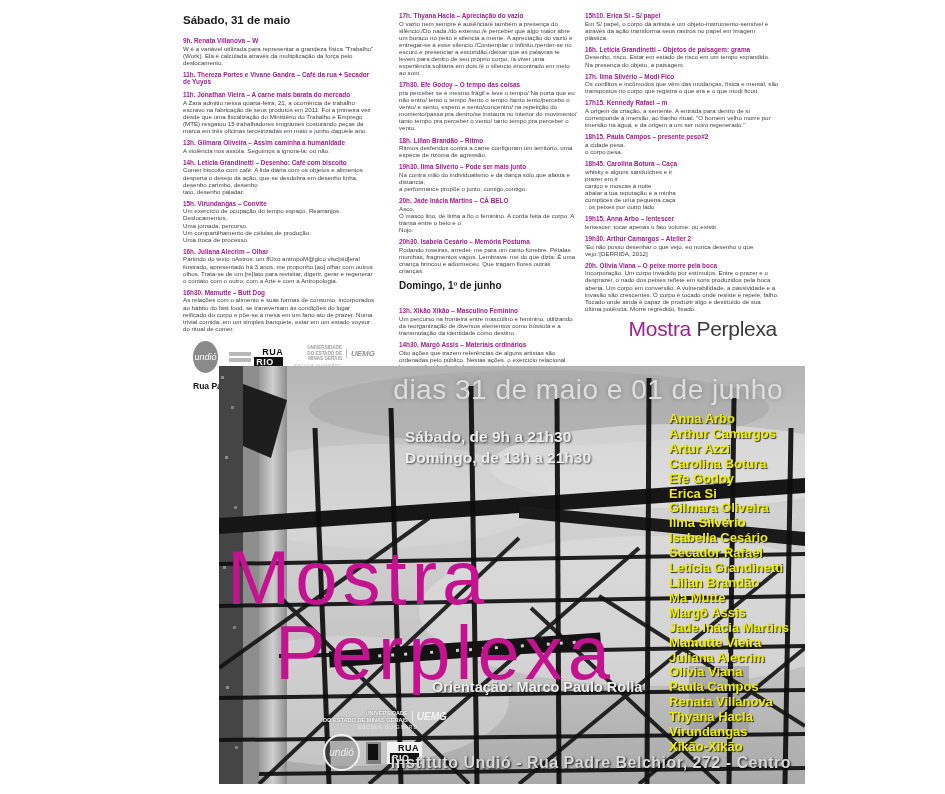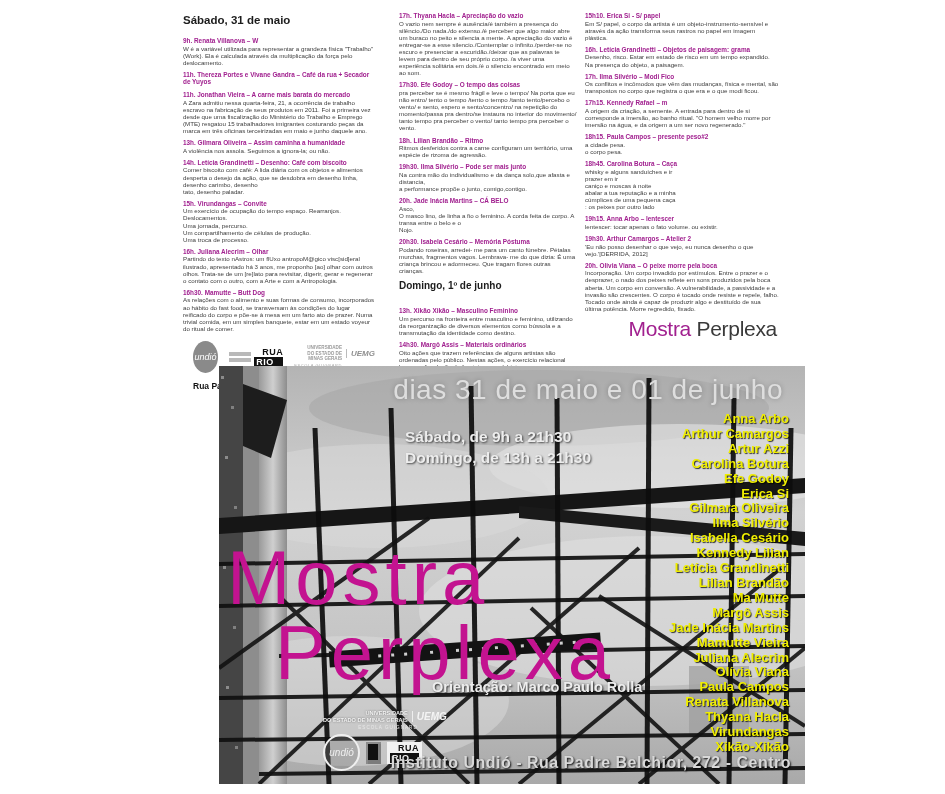--- a/index.html
+++ b/index.html
@@ -40,21 +40,21 @@
   .brand-small .w1{color:#a1208f;}
   .brand-small .w2{color:#3a3a3a;}
 
   
   .poster{position:absolute;left:180px;top:366px;width:586px;height:418px;overflow:hidden;background:#b9b9b9;margin-left:39px;}
   .poster svg{position:absolute;left:0;top:0;}
   .headline{position:absolute;top:8px;right:22px;font-size:28px;color:#dedede;letter-spacing:.5px;
     text-shadow:0 0 5px rgba(0,0,0,.25);white-space:nowrap;}
   .times{position:absolute;left:186px;top:60px;font-size:15.5px;font-weight:bold;color:#ededed;
     line-height:21px;text-shadow:1px 1px 2px rgba(0,0,0,.65);}
-  .artists{position:absolute;top:46px;right:16px;text-align:right;font-size:13px;font-weight:bold;
+  .artists{position:absolute;top:46px;right:16px;font-size:13px;font-weight:bold;
     color:#f0ee00;line-height:14.9px;text-shadow:1px 1px 1px rgba(0,0,0,.8);}
   .bigtitle{position:absolute;font-size:76px;line-height:76px;color:#c31390;letter-spacing:5px;white-space:nowrap;}
   .big1{left:8px;top:174px;}
   .big2{left:56px;top:249px;}
   .orientation{position:absolute;left:213px;top:313px;font-size:14.5px;font-weight:bold;color:#ededed;
     text-shadow:1px 1px 2px rgba(0,0,0,.8);}
   .poster-footer{position:absolute;top:388px;right:14px;font-size:16px;font-weight:bold;color:#d8d8d8;
     text-shadow:1px 1px 2px rgba(0,0,0,.9);letter-spacing:.5px;}
 
   .poster-logos{position:absolute;left:104px;top:344px;width:130px;}
@@ -320,21 +320,21 @@
   <div class="artists">
     <div>Anna Arbo</div>
     <div>Arthur Camargos</div>
     <div>Artur Azzi</div>
     <div>Carolina Botura</div>
     <div>Efe Godoy</div>
     <div>Erica Si</div>
     <div>Gilmara Oliveira</div>
     <div>Ilma Silvério</div>
     <div>Isabella Cesário</div>
-    <div>Kennedy Lilian</div>
+    <div>Secador Rafael</div>
     <div>Letícia Grandinetti</div>
     <div>Lilian Brandão</div>
     <div>Ma Mutte</div>
     <div>Margô Assis</div>
     <div>Jade Inácia Martins</div>
     <div>Mamutte Vieira</div>
     <div>Juliana Alecrim</div>
     <div>Olívia Viana</div>
     <div>Paula Campos</div>
     <div>Renata Villanova</div>

